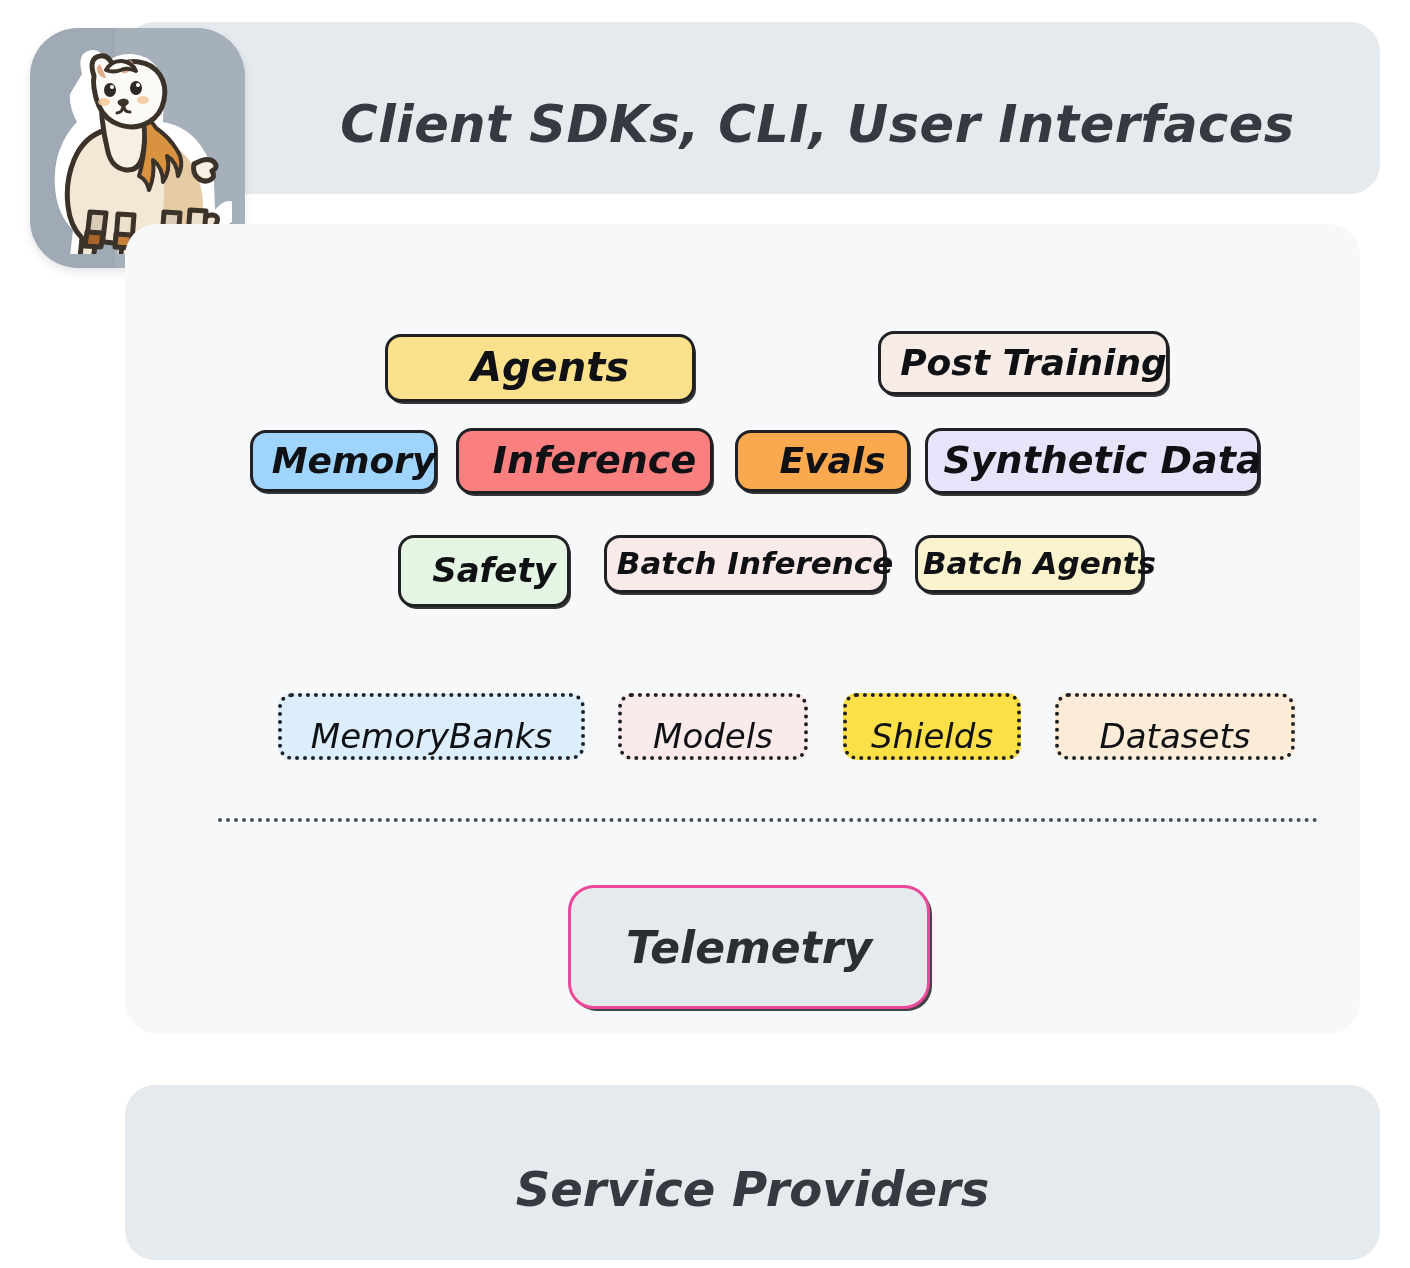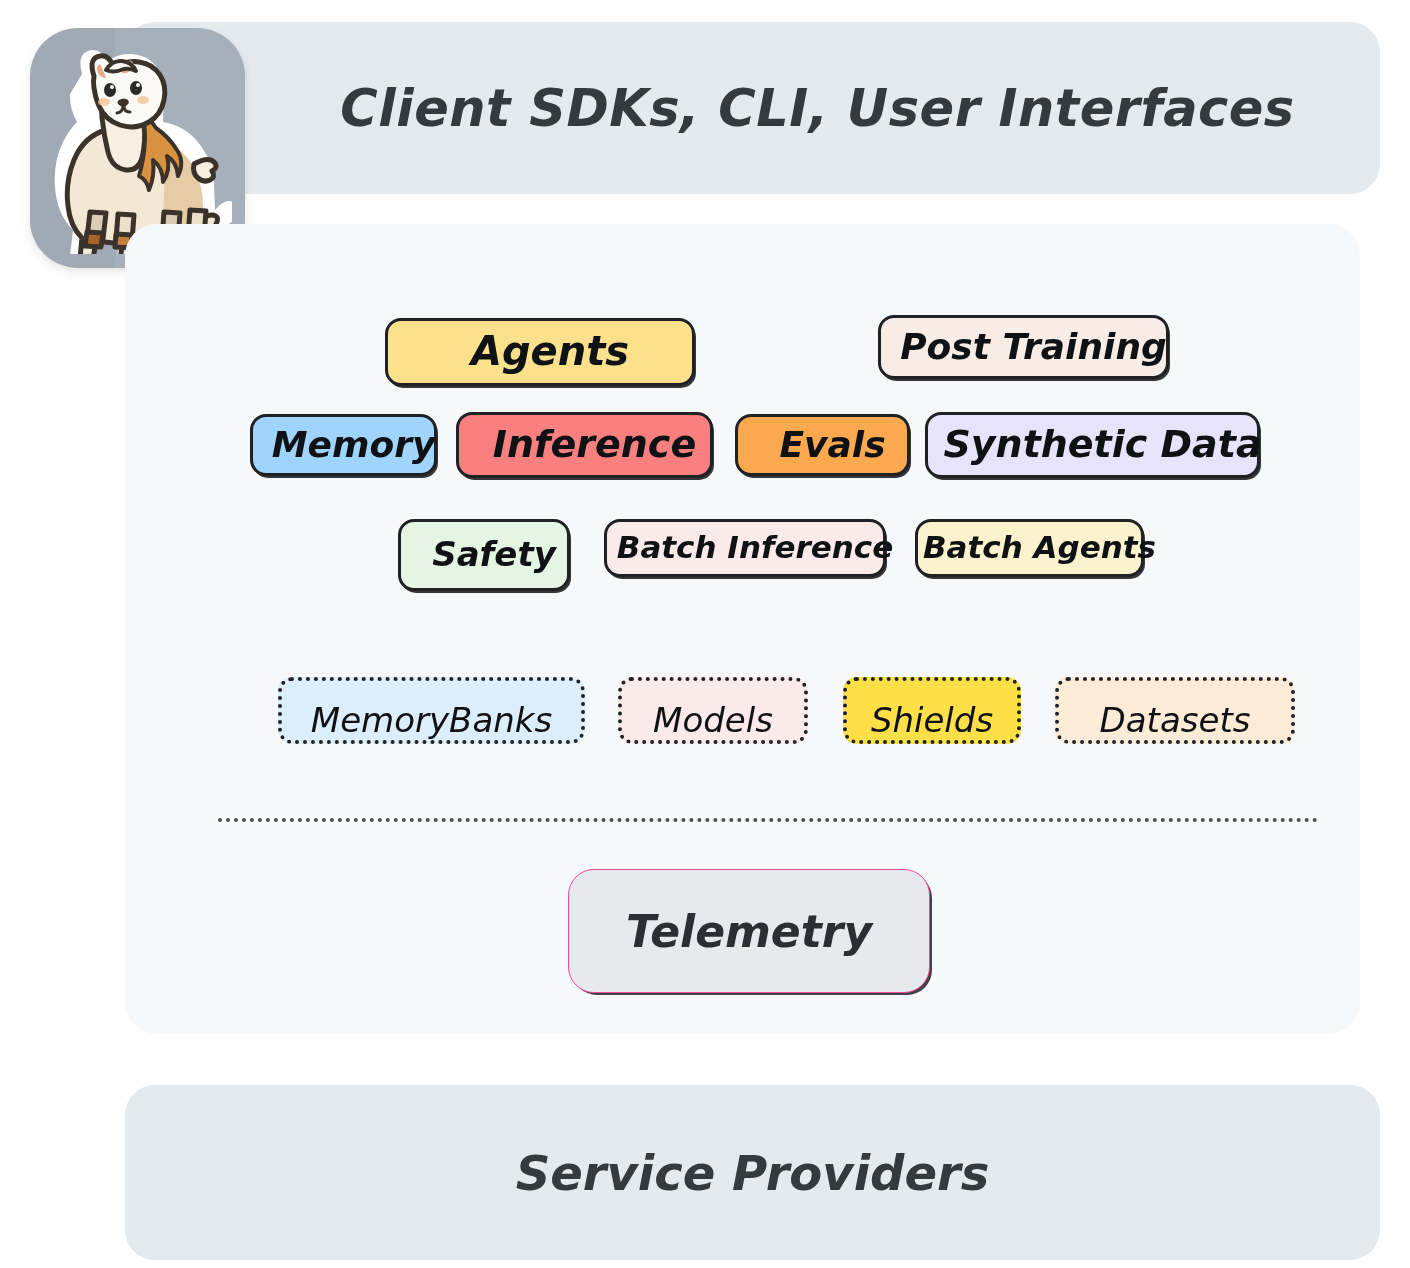--- a/index.html
+++ b/index.html
@@ -3,21 +3,21 @@
 <meta charset="utf-8">
 <style>
   html,body{margin:0;padding:0;}
   body{
     width:1410px;height:1268px;
     background:#ffffff;
     font-family:"DejaVu Sans", sans-serif;
     overflow:hidden;
     position:relative;
   }
-  .hand{ font-family:"DejaVu Sans", sans-serif; font-style:italic; }
+  .hand{ font-family:"DejaVu Sans", sans-serif; font-style:italic;margin-top:16px; }
 
   
   #header-band{
     position:absolute; left:125px; top:22px; width:1255px; height:172px;
     background:#E5EAEE; border-radius:30px;
   }
   #header-title{
     position:absolute; left:255px; top:22px; width:1125px; height:172px;
     display:flex; align-items:center; justify-content:center;
     font-size:51px; font-weight:600; letter-spacing:.5px;
@@ -78,21 +78,21 @@
     border-radius:14px;
     color:#101114; font-weight:400; white-space:nowrap;
   }
 
   
   #telemetry-box{
     position:absolute; left:568px; top:869px; width:362px; height:124px;
     box-sizing:border-box;
     display:flex; align-items:center; justify-content:center;
     background:#E7EAED;
-    border:1px solid #ec4899; border-radius:26px;
+    border:3px solid #ec4899; border-radius:26px;
     font-size:44px; font-weight:600; color:#2b2f33;
     box-shadow:3px 3px 0 -1px rgba(20,20,22,.8);
   }
 
   
   #divider{
     position:absolute; left:218px; top:818px; width:1100px; height:0;
     border-top:4px dotted #4a4f55;
   }
 </style>

